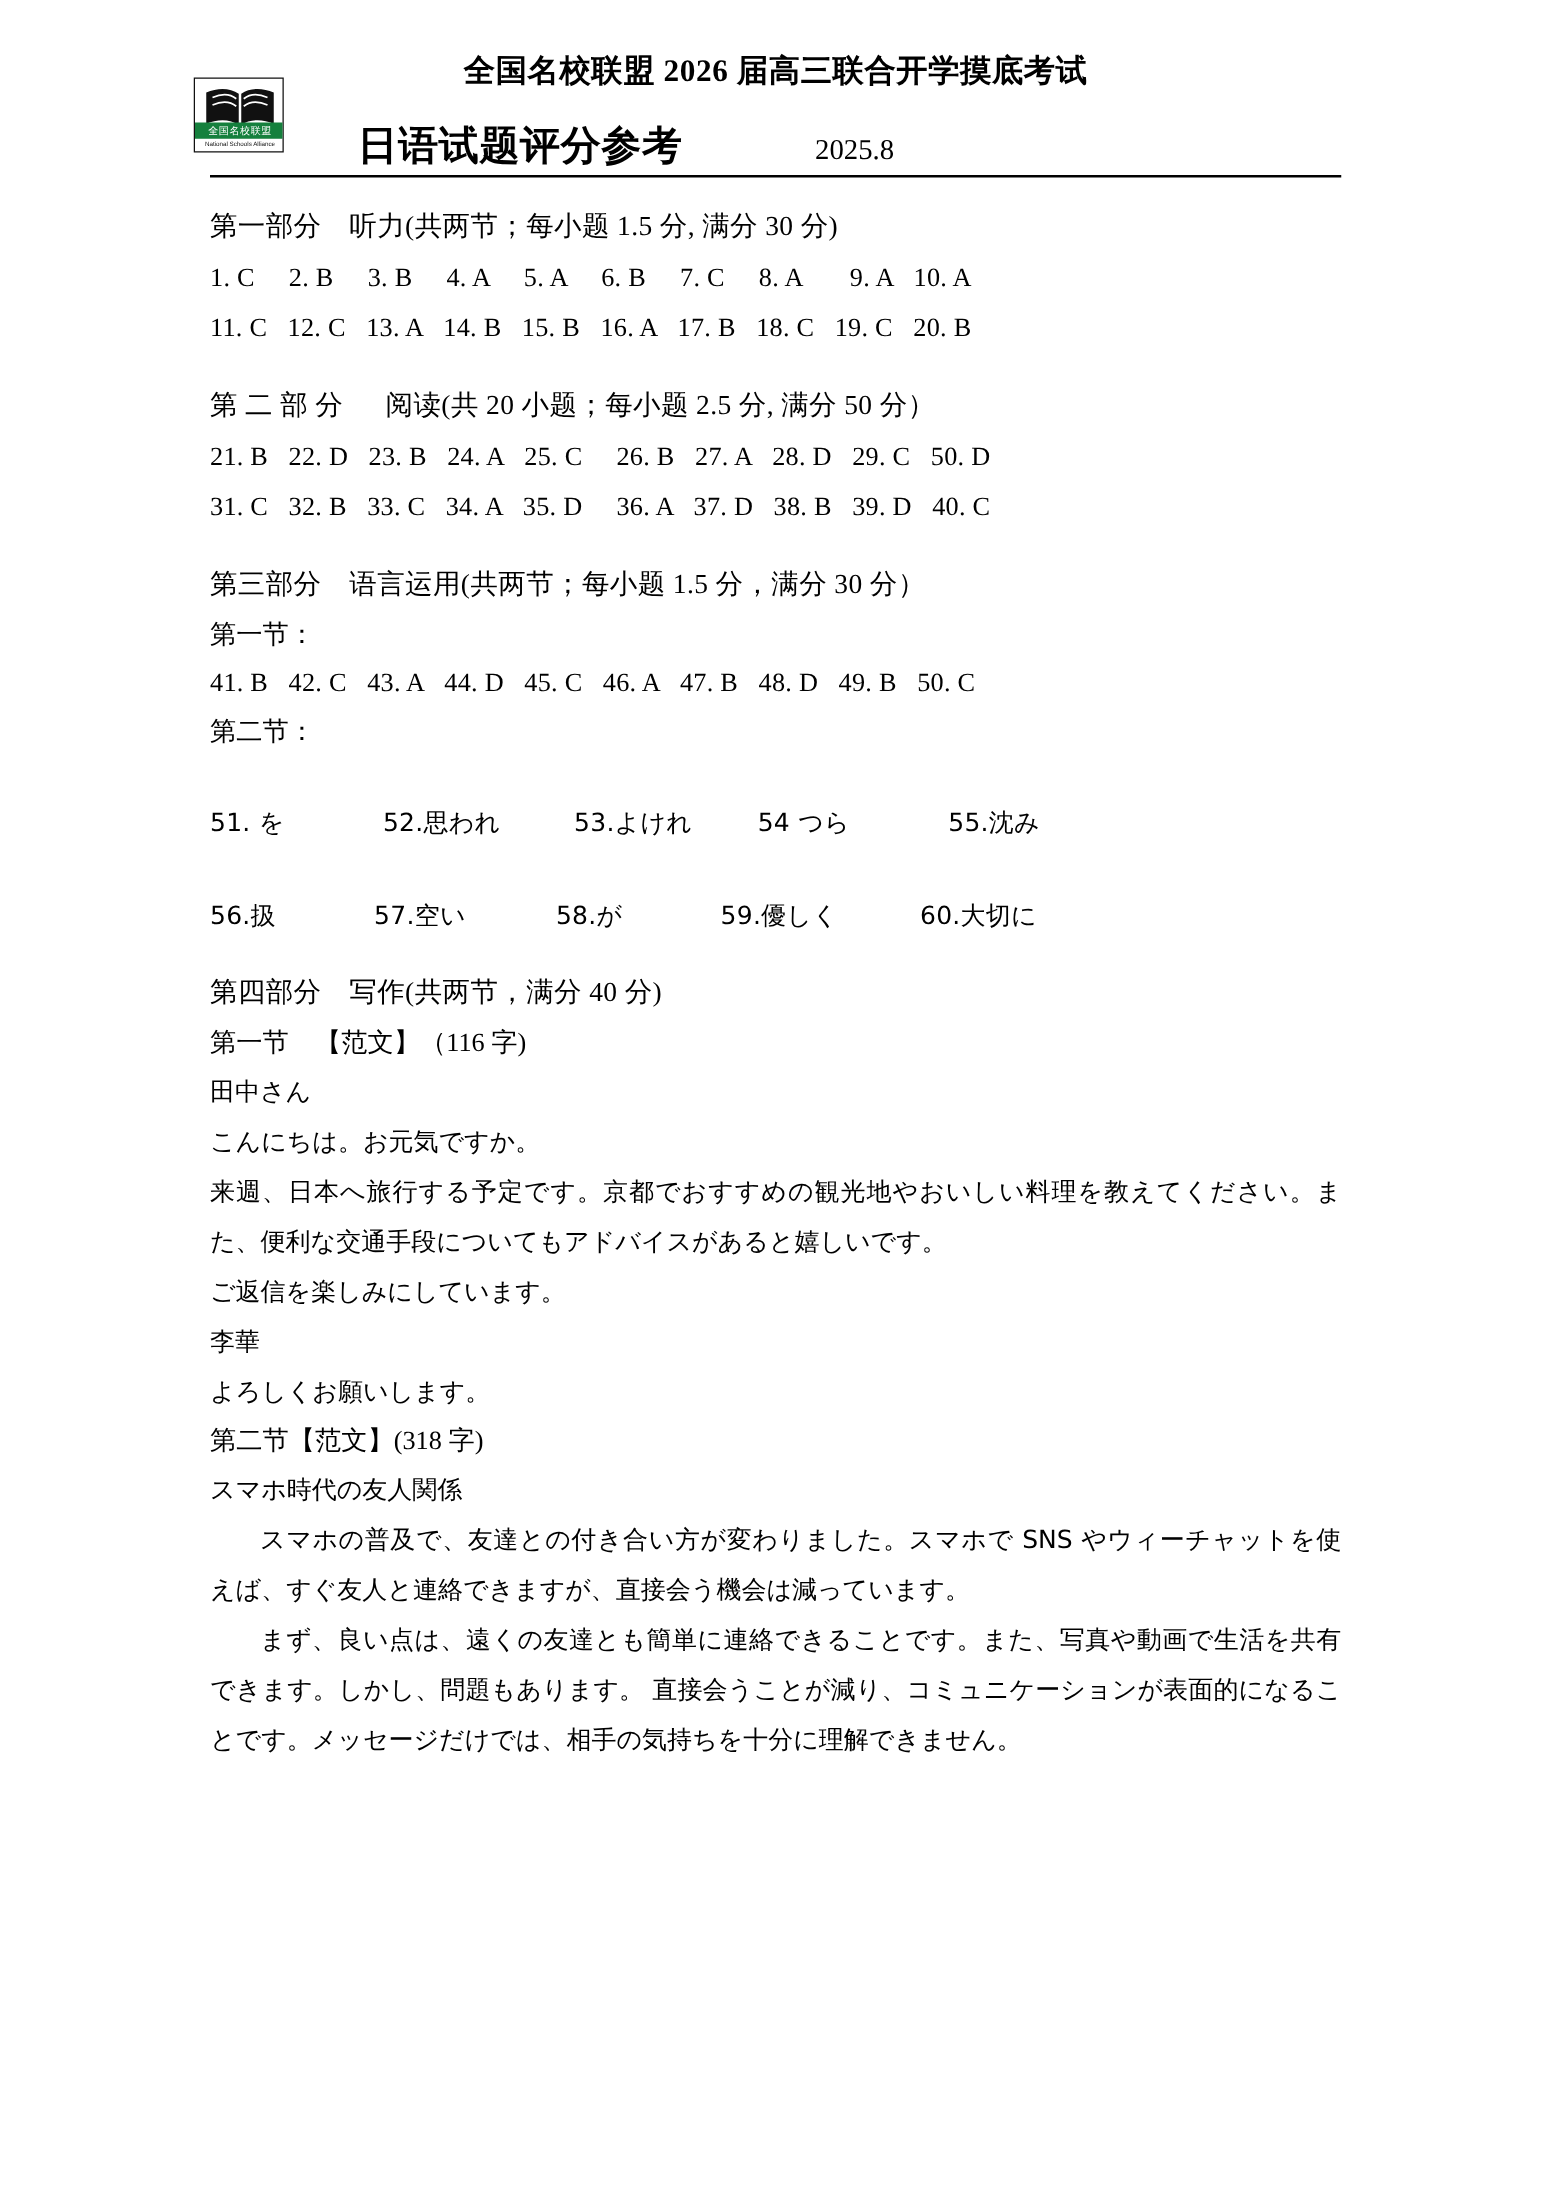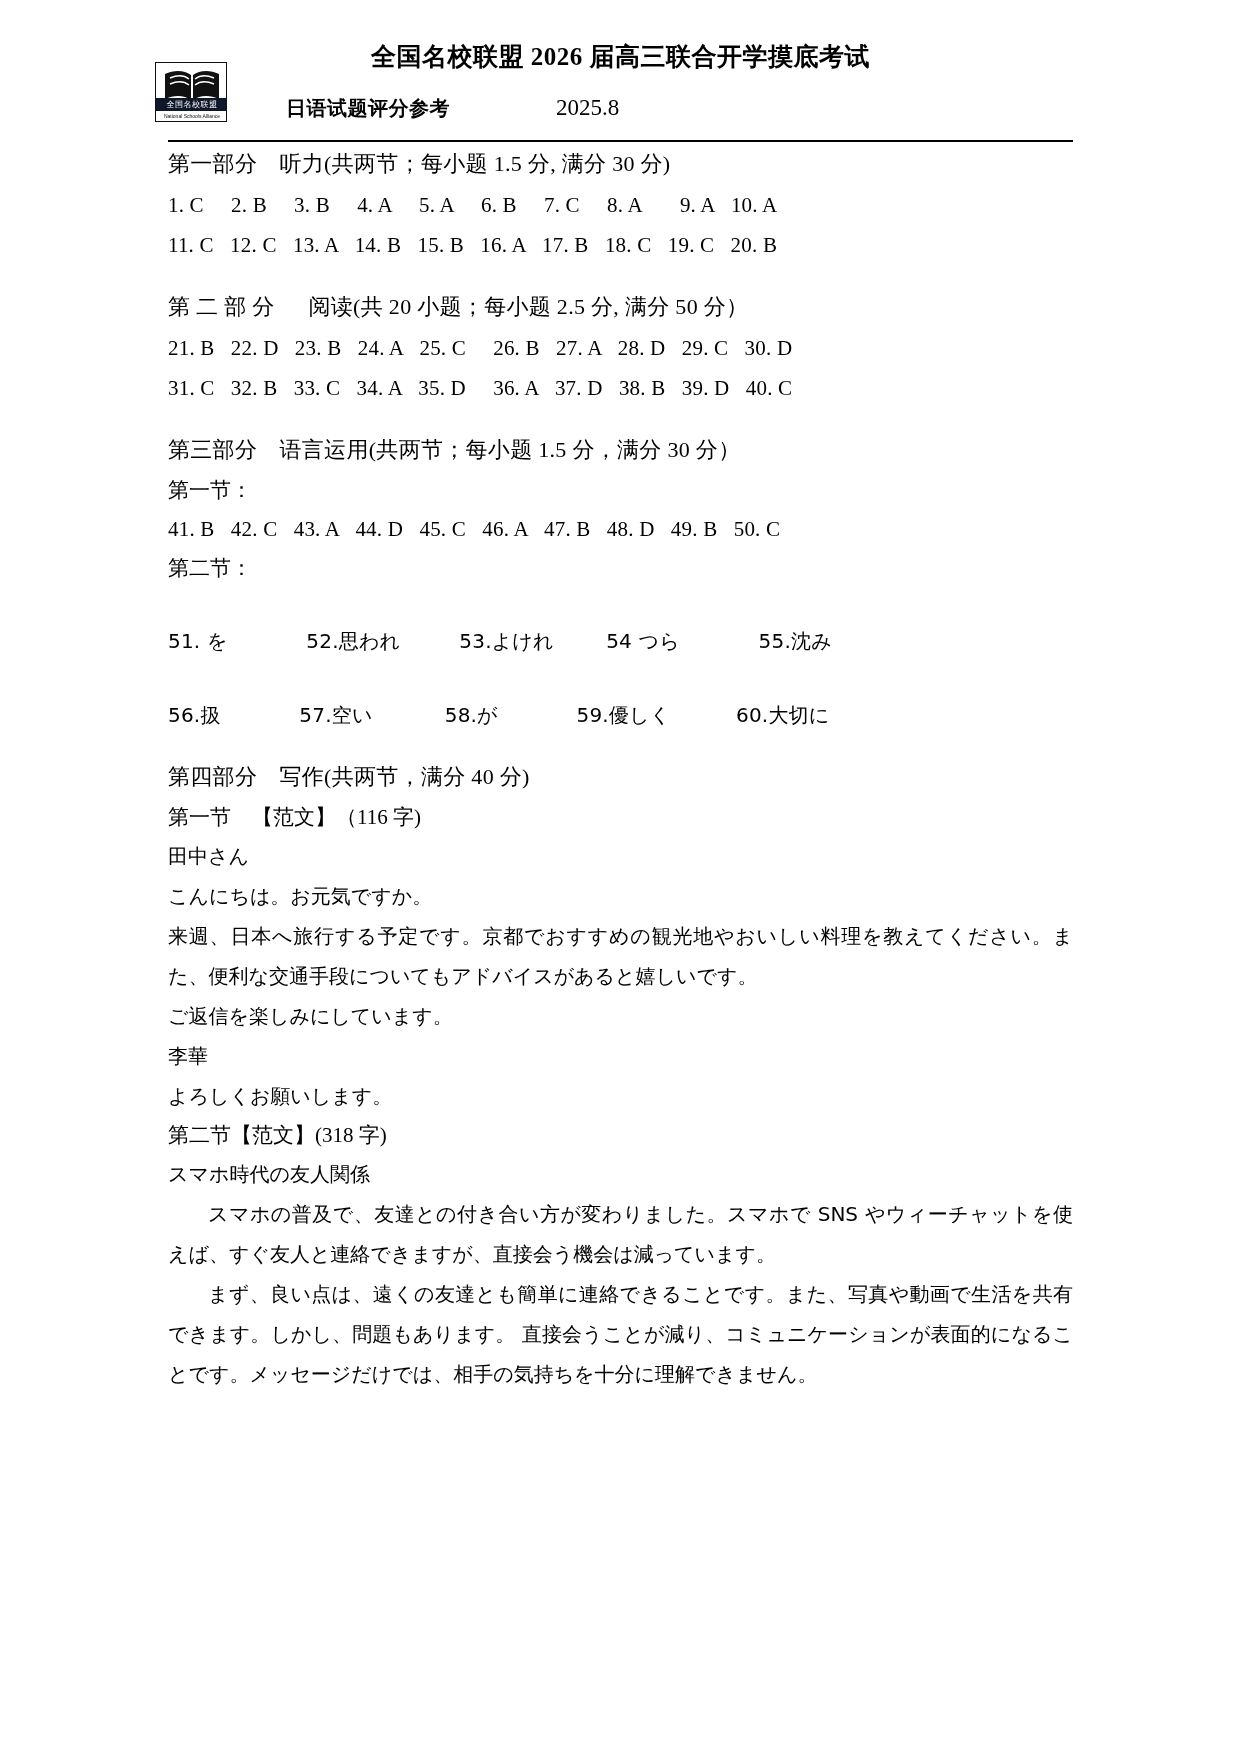--- a/index.html
+++ b/index.html
@@ -48,21 +48,21 @@
     top: 5px;
     width: 60px;
     height: 36px;
   }
   .logo-band {
     position: absolute;
     left: 0;
     bottom: 10px;
     width: 72px;
     height: 13px;
-    background: #0f172a;
+    background: #15803d;
     color: #fff;
     font-size: 8px;
     line-height: 13px;
     text-align: center;
     letter-spacing: 0.5px;
     font-family: "Liberation Sans", sans-serif;
   }
   .logo-sub {
     position: absolute;
     left: 0;
@@ -92,21 +92,21 @@
     margin-top: 40px;
     letter-spacing: 0.5px;
   }
   .doc-subtitle-row {
     display: flex;
     align-items: baseline;
     margin-top: 22px;
     padding-left: 118px;
   }
   .doc-subtitle {
-    font-size: 20px;
+    font-size: 32px;
     font-weight: bold;
     letter-spacing: 0.5px;
   }
   .doc-date {
     font-size: 23px;
     margin-left: 106px;
     font-weight: normal;
   }
   
   .section-head {
@@ -179,21 +179,21 @@
     <div class="doc-subtitle-row">
       <span class="doc-subtitle">日语试题评分参考</span>
       <span class="doc-date">2025.8</span>
     </div>
 
     <div class="section-head">第一部分　听力(共两节；每小题 1.5 分, 满分 30 分)</div>
     <div class="ans-line">1. C     2. B     3. B     4. A     5. A     6. B     7. C     8. A       9. A   10. A</div>
     <div class="ans-line">11. C   12. C   13. A   14. B   15. B   16. A   17. B   18. C   19. C   20. B</div>
 
     <div class="section-head">第 二 部 分 　 阅读(共 20 小题；每小题 2.5 分, 满分 50 分）</div>
-    <div class="ans-line">21. B   22. D   23. B   24. A   25. C     26. B   27. A   28. D   29. C   30. D</div>
+    <div class="ans-line">21. B   22. D   23. B   24. A   25. C     26. B   27. A   28. D   29. C   50. D</div>
     <div class="ans-line">31. C   32. B   33. C   34. A   35. D     36. A   37. D   38. B   39. D   40. C</div>
 
     <div class="section-head">第三部分　语言运用(共两节；每小题 1.5 分，满分 30 分）</div>
     <div class="sub-label">第一节：</div>
     <div class="ans-line">41. B   42. C   43. A   44. D   45. C   46. A   47. B   48. D   49. B   50. C</div>
     <div class="sub-label">第二节：</div>
     <div class="ans-line jp">51. を            52.思われ         53.よけれ        54 つら            55.沈み</div>
     <div class="ans-line jp">56.扱            57.空い           58.が            59.優しく          60.大切に</div>
 
     <div class="section-head">第四部分　写作(共两节，满分 40 分)</div>

